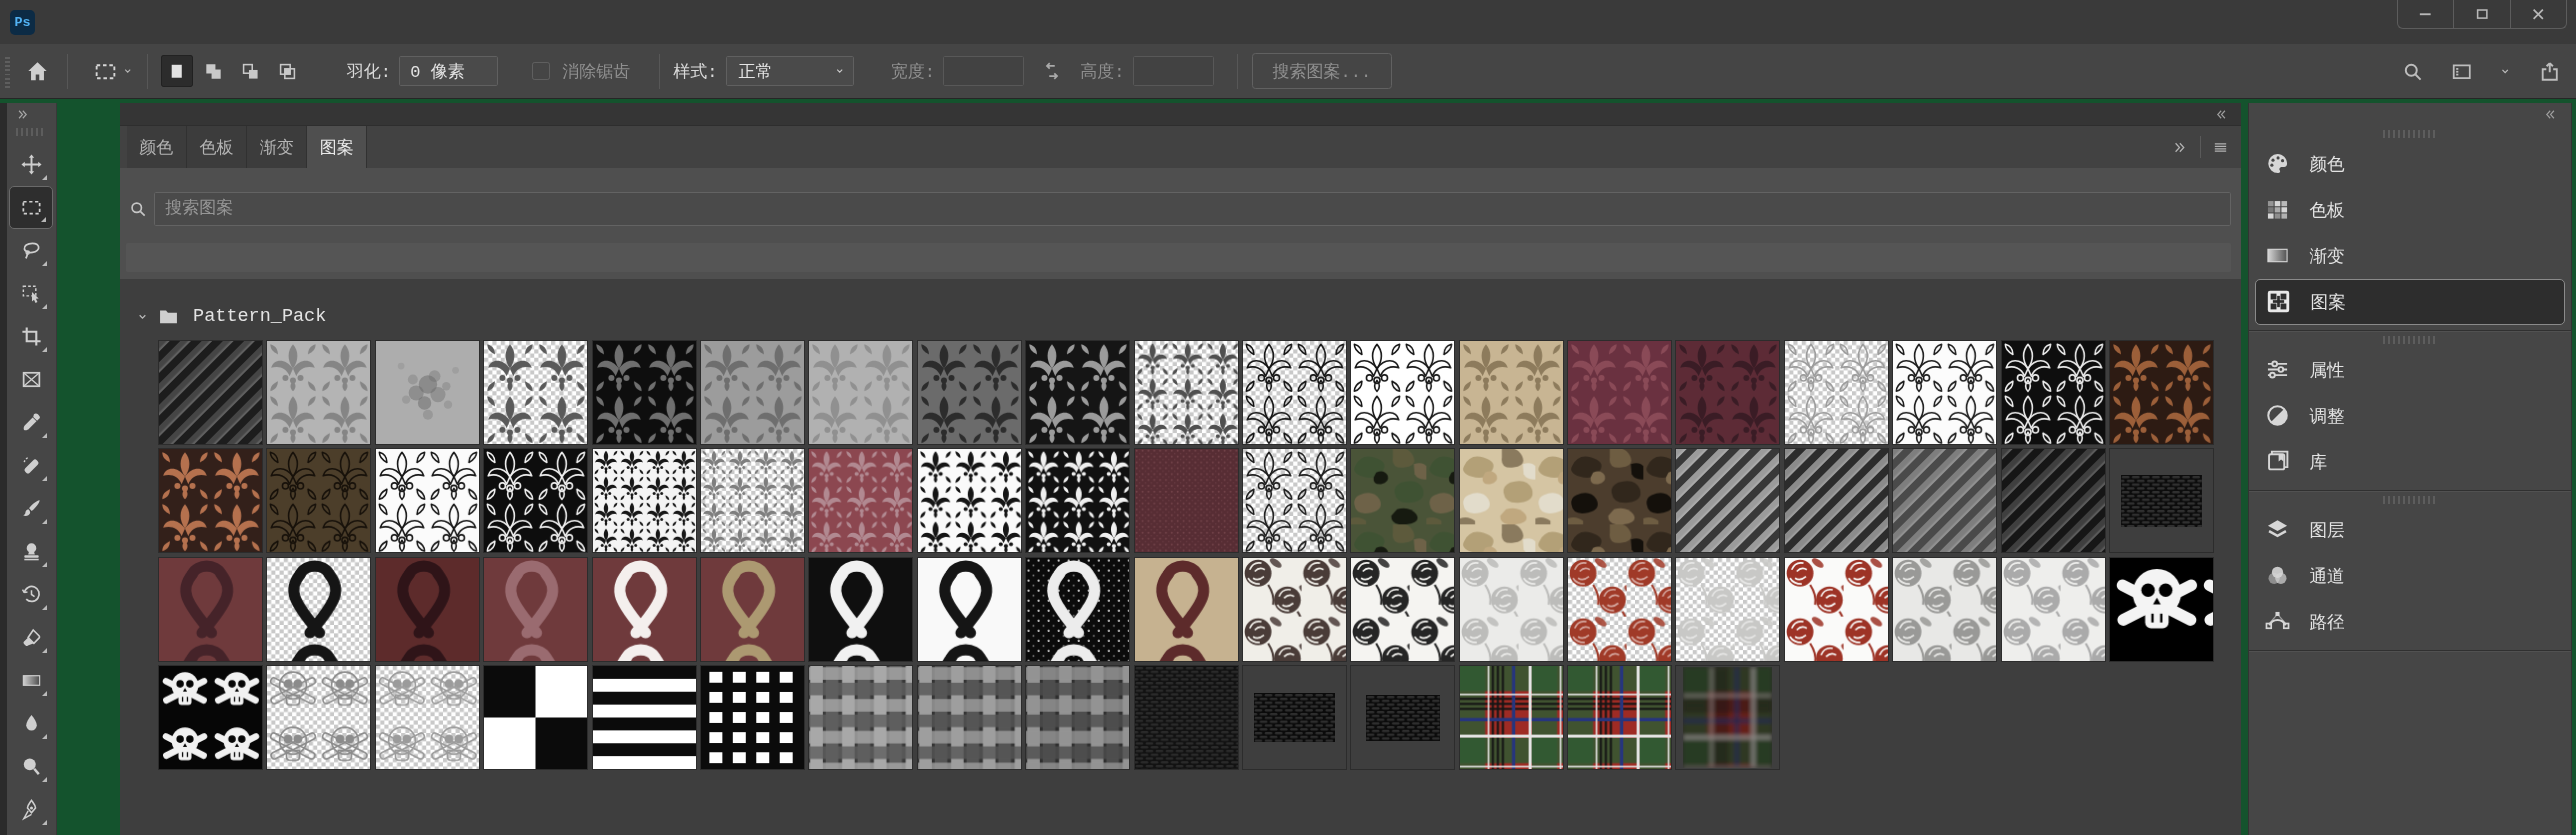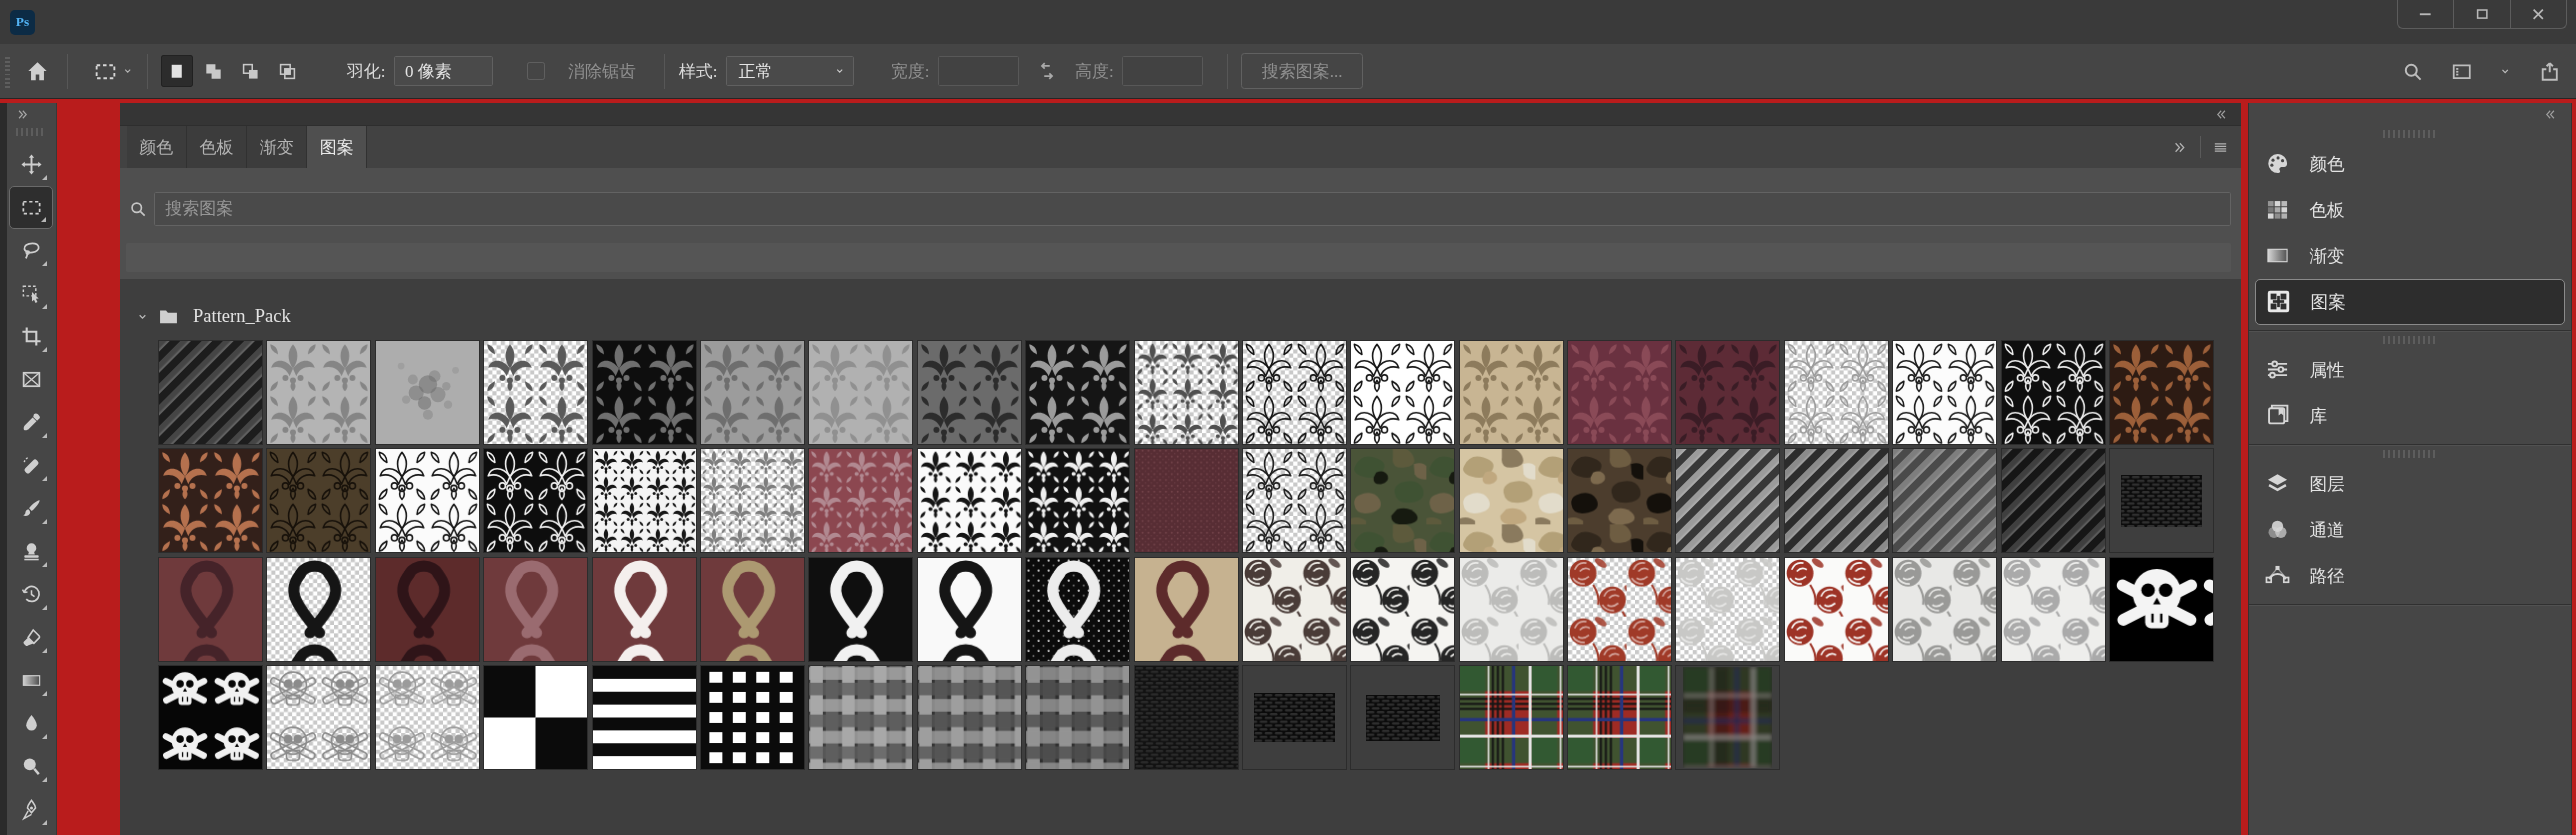--- a/index.html
+++ b/index.html
@@ -1,17 +1,17 @@
 <!DOCTYPE html>
 <html style="font-size:13.4px"><head>
 <meta charset="utf-8">
 <style>
   html,body{margin:0;padding:0;background:#1e1e1e;}
-  #app{position:relative;width:2576px;height:835px;background:#b91c1c;overflow:hidden;
-       font-family:Liberation Serif, serif;color:#ddd;
+  #app{position:relative;width:2576px;height:835px;background:#14532d;overflow:hidden;
+       font-family:Liberation Mono, monospace;color:#ddd;
        -webkit-font-smoothing:antialiased;}
   svg{display:block;}
   .ic{width:100%;height:100%;}
 
   
   .menubar{position:absolute;left:0;top:0;width:100%;height:44px;background:#3a3a3a;
            display:flex;align-items:center;}
   .ps-logo{width:25px;height:25px;margin:0 13.4px 0 10px;border-radius:5px;background:#0c2b45;
            color:#52b2f3;font-weight:bold;font-size:13.4px;display:flex;align-items:center;justify-content:center;}
   .menu-item{font-size:17.6px;color:#e4e4e4;padding:0 14.3px;height:44px;display:flex;align-items:center;cursor:default;}
@@ -36,21 +36,21 @@
             color:#c9c9c9;border-radius:3.4px;}
   .mode-btn .mi{width:23px;height:23px;}
   .mode-btn.active{background:#2c2c2c;box-shadow:inset 0 0 0 0.8px #1f1f1f;color:#e2e2e2;}
   .ob-label{color:#d9d9d9;margin-left:43px;}
   .ob-label.disabled{color:#8f8f8f;}
   .ob-input{margin-left:8.4px;width:99px;height:30px;background:#4a4a4a;border:0.8px solid #606060;
             border-radius:1.7px;color:#e4e4e4;font-size:17px;padding:0 10px;box-sizing:border-box;
             font-family:inherit;}
   .ob-input.empty{width:81px;background:#424242;border-color:#585858;}
   .checkbox{width:16px;height:16px;border:1.7px solid #757575;border-radius:2.5px;margin-left:34px;opacity:.55;}
-  .aa-label{color:#8f8f8f;margin-left:23px;}
+  .aa-label{color:#8f8f8f;margin-left:12px;}
   .ob-sep.m1{margin-left:28.6px;margin-right:13.4px;}
   .ob-select{margin-left:8.4px;width:128px;height:30px;background:#4a4a4a;border:0.8px solid #606060;
              border-radius:1.7px;display:flex;align-items:center;justify-content:space-between;
              padding:0 6.7px 0 11.8px;box-sizing:border-box;color:#e4e4e4;}
   .ob-select .sel-chev{width:13.4px;height:13.4px;color:#c9c9c9;}
   .swap{width:22px;height:22px;color:#a9a9a9;margin-left:17px;}
   .sm-btn{margin-left:13.4px;height:34px;padding:0 20px;border:0.8px solid #616161;border-radius:3.4px;
           color:#8f8f8f;display:flex;align-items:center;font-size:17px;}
   .ob-right{position:absolute;right:15px;top:0;height:55px;display:flex;align-items:center;gap:25px;}
   .ob-right .ri{width:23.5px;height:23.5px;color:#bdbdbd;}
@@ -2068,20 +2068,29 @@
                   <circle cx="15" cy="12" r="2.1" fill="#464646"></circle>
                   <circle cx="7.5" cy="17" r="2.1" fill="#464646"></circle>
                 </g>
               </svg>
             </span>
             <span>属性</span>
           </div>
           <div class="dock-item">
             <span class="di">
               <svg class="ic" viewBox="0 0 24 24" fill="none">
+                <circle cx="12" cy="12" r="8.2" stroke="currentColor" stroke-width="1.8"></circle>
+                <path d="M6.2 17.8 A8.2 8.2 0 0 0 17.8 6.2 Z" fill="currentColor"></path>
+              </svg>
+            </span>
+            <span>调整</span>
+          </div>
+          <div class="dock-item">
+            <span class="di">
+              <svg class="ic" viewBox="0 0 24 24" fill="none">
                 <rect x="4.5" y="5.5" width="13.5" height="13.5" rx="1.5" stroke="currentColor" stroke-width="1.7"></rect>
                 <path d="M7 5.5 V3.2 H20.8 V17 H18" stroke="currentColor" stroke-width="1.7"></path>
                 <path d="M13 5.5 V12 L15.2 10.3 17.4 12 V5.5 Z" fill="currentColor"></path>
               </svg>
             </span>
             <span>库</span>
           </div>
         </div>
         <div class="dock-sep"></div>
         <div class="dock-group">

